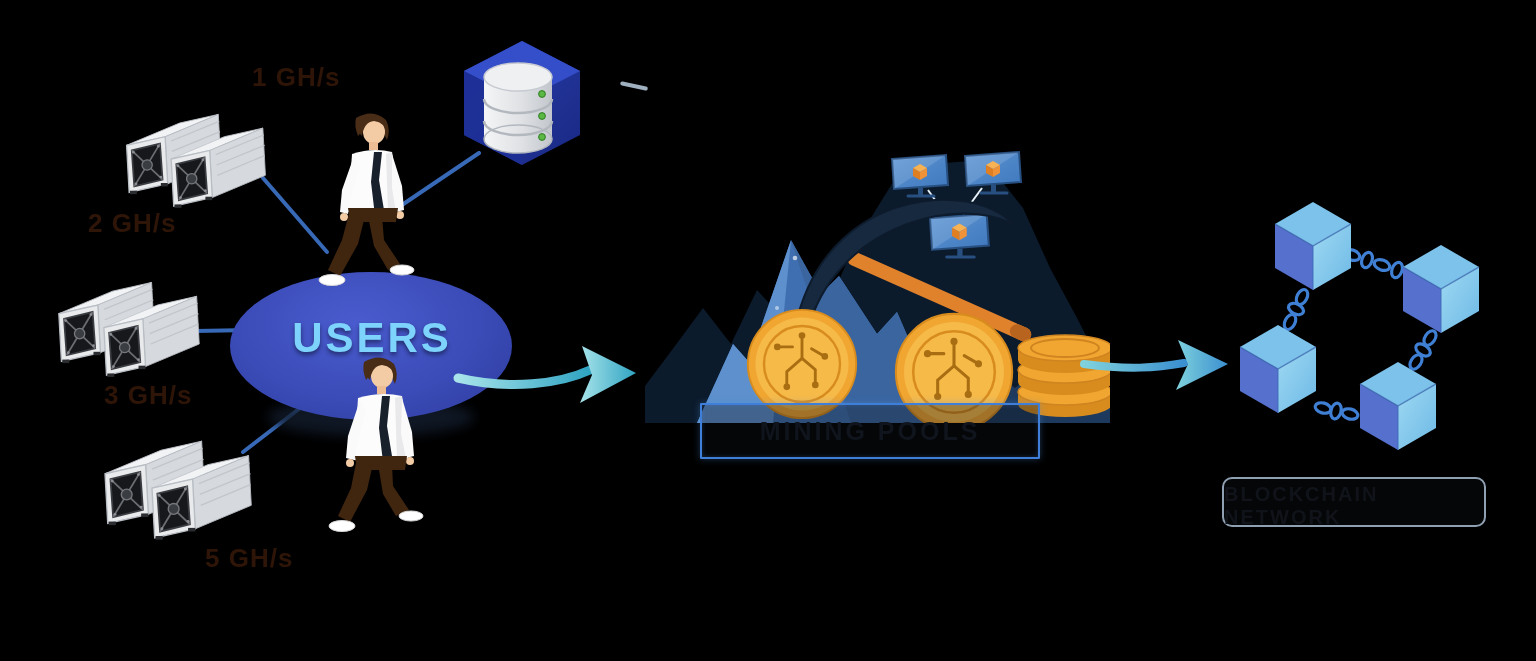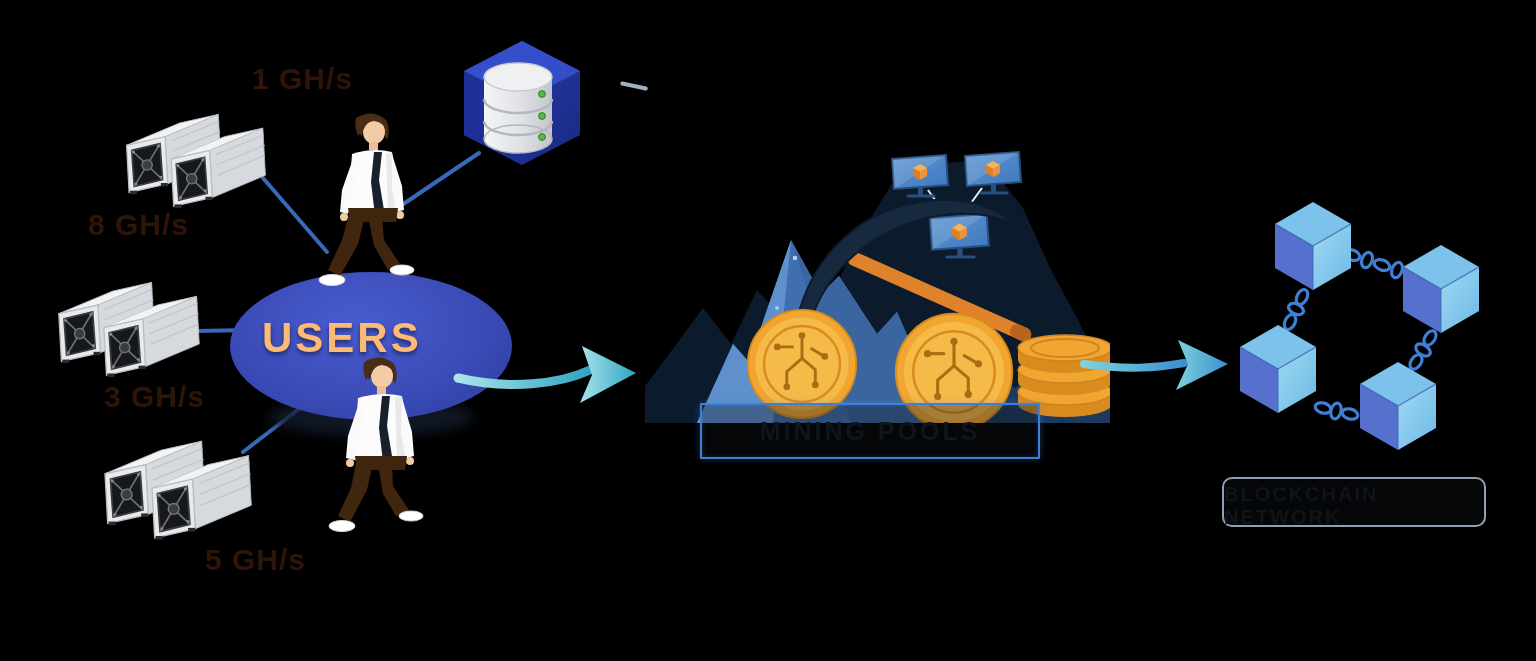--- a/index.html
+++ b/index.html
@@ -4,24 +4,24 @@
 <style>
   html,body{margin:0;padding:0;background:#000;}
   #stage{position:relative;width:1536px;height:661px;background:var(--bg,#000);overflow:hidden;
          font-family:"Liberation Sans",sans-serif;}
   .abs{position:absolute;}
   .hub-ellipse{left:230px;top:272px;width:282px;height:148px;border-radius:50%;
     background:radial-gradient(ellipse at 45% 35%, #4a5bce 0%, var(--hub-blue,#3b4cb8) 55%, #2c3a9b 100%);
     z-index:3;}
   .hub-shadow{left:268px;top:398px;width:206px;height:38px;border-radius:50%;
     background:#131d2d;filter:blur(6px);opacity:.8;z-index:2;}
-  .hub-label{left:262px;top:314px;width:220px;z-index:5;
-    font-size:42px;font-weight:800;letter-spacing:3px;color:#fdba74;
+  .hub-label{left:262px;top:314px;width:220px;text-align:center;z-index:5;
+    font-size:42px;font-weight:800;letter-spacing:3px;color:#7dd3fc;
     text-shadow:0 3px 4px rgba(10,15,40,.55);}
-  .miner-label{z-index:6;font-size:30px;font-weight:700;color:var(--label-dark,#2f1507);letter-spacing:1px;}
+  .miner-label{z-index:6;font-size:26px;font-weight:700;color:var(--label-dark,#2f1507);letter-spacing:1px;}
   .pool-box{left:700px;top:403px;width:336px;height:52px;z-index:6;border:2px solid var(--pool-box-border,#3f7fd9);
     border-radius:1px;background:rgba(13,17,24,.35);box-shadow:0 0 7px rgba(80,150,230,.35), inset 0 0 5px rgba(80,150,230,.25);
     display:flex;align-items:center;justify-content:center;}
   .pool-box span{font-size:25px;font-weight:700;letter-spacing:3px;color:#10151d;}
   .chain-box{left:1222px;top:477px;width:260px;height:46px;z-index:6;border:2px solid var(--chain-box-border,#8fa0b2);
     border-radius:10px;background:rgba(12,14,18,.4);
     display:flex;align-items:center;justify-content:center;}
   .chain-box span{font-size:20px;font-weight:700;letter-spacing:2px;color:#10141a;margin-top:7px;}
   .db-dash{left:620px;top:84px;width:28px;height:4px;border-radius:2px;background:#9fb0c0;
     transform:rotate(12deg);z-index:5;}
@@ -114,21 +114,21 @@
 
   <svg class="abs z5" style="left:50px;top:266px" width="152" height="117" viewBox="0 0 175 135">
     <use href="#miner-pair"></use>
   </svg>
 
   <svg class="abs z5" style="left:96px;top:424px" width="158" height="122" viewBox="0 0 175 135">
     <use href="#miner-pair"></use>
   </svg>
 
   <div class="abs miner-label" style="left:252px;top:62px">1 GH/s</div>
-  <div class="abs miner-label" style="left:88px;top:208px">8 GH/s</div>
+  <div class="abs miner-label" style="left:88px;top:208px">2 GH/s</div>
   <div class="abs miner-label" style="left:104px;top:380px">3 GH/s</div>
   <div class="abs miner-label" style="left:205px;top:543px">5 GH/s</div>
 
   <svg class="abs z5" style="left:452px;top:33px" width="140" height="142" viewBox="0 0 140 142">
     <defs>
       <linearGradient id="dbcube" x1="0" y1="0" x2="1" y2="1">
         <stop offset="0" stop-color="#2f47c0"></stop>
           <stop offset="1" stop-color="#1b2b8e"></stop>
       </linearGradient>
       <linearGradient id="cyl" x1="0" y1="0" x2="1" y2="0">

